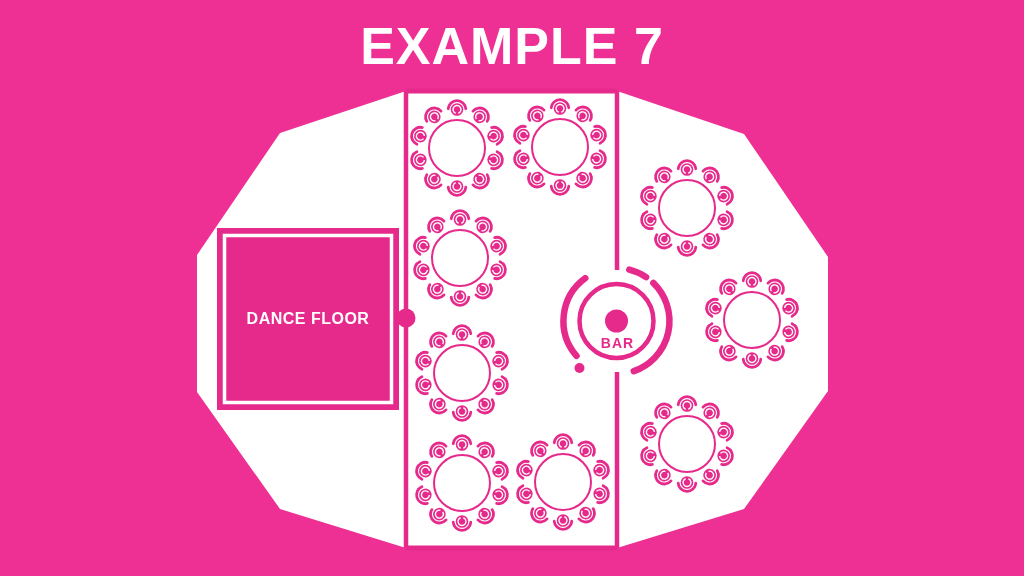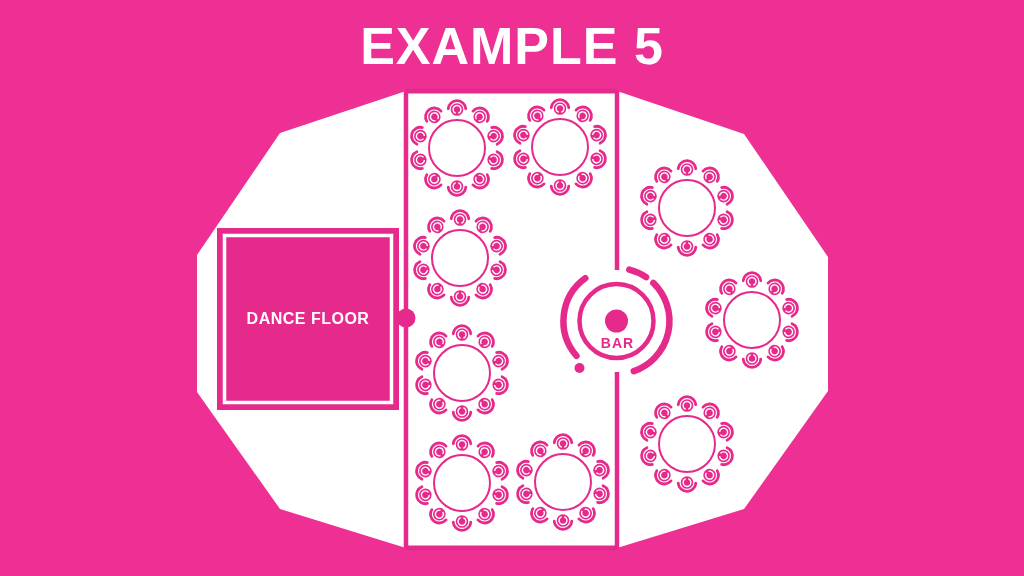--- a/index.html
+++ b/index.html
@@ -40,21 +40,21 @@
   .bar-label{
     fill:var(--accent);font-family:"Liberation Sans","DejaVu Sans",sans-serif;
     font-size:14px;font-weight:700;letter-spacing:1px;text-anchor:middle;
   }
 </style>
 </head>
 <body>
 
 <div class="stage">
 
-  <h1 class="page-title">EXAMPLE 5</h1>
+  <h1 class="page-title">EXAMPLE 7</h1>
 
   <svg class="plan" viewBox="0 0 1024 576">
 
     <polygon class="venue" points="280,133 406,91 617,91 744,134 828,257 828,391 744,509 617,548 406,548 280,509 197,392 197,255"></polygon>
 
     <line class="border-line" x1="406" y1="91" x2="617" y2="91"></line>
     <line class="border-line" x1="406" y1="548" x2="617" y2="548"></line>
     <line class="divider" x1="406" y1="91" x2="406" y2="548"></line>
     <line class="divider" x1="617" y1="91" x2="617" y2="270"></line>
     <line class="divider" x1="617" y1="372" x2="617" y2="548"></line>

